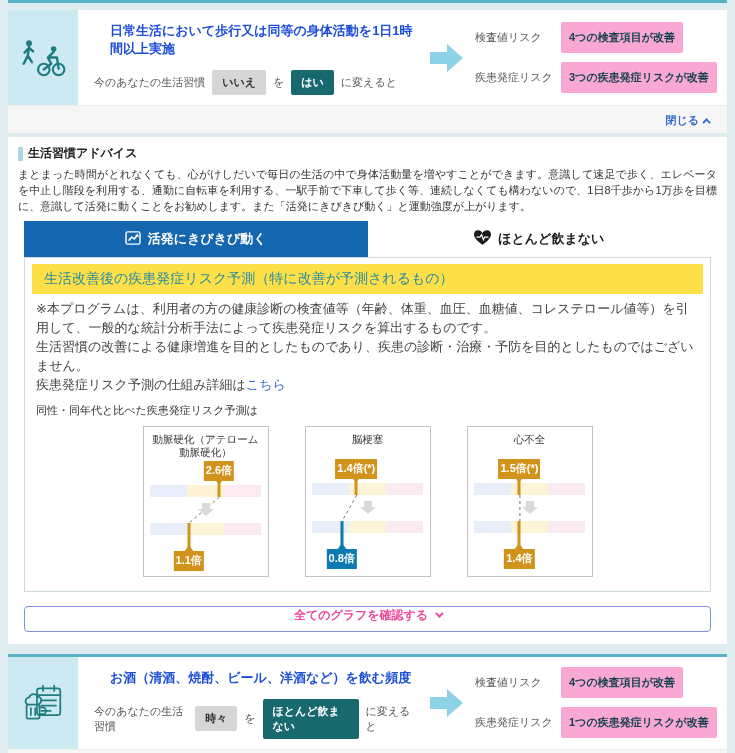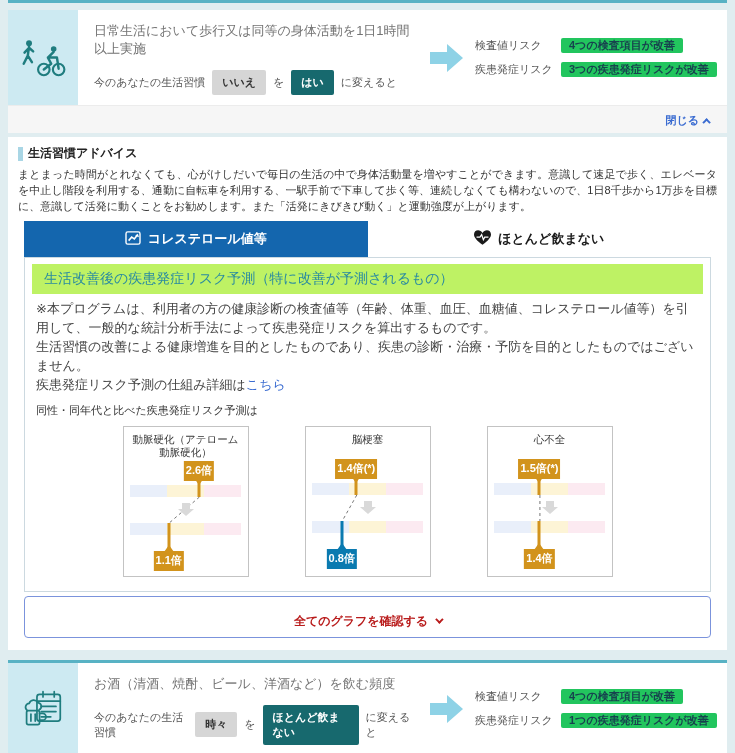--- a/index.html
+++ b/index.html
@@ -13,55 +13,55 @@
   }
   .hline { height: 3px; background: #58b2c4; margin: 0 8px; }
   .hline.top { margin-top: 0; }
 
   
   .card { margin: 7px 8px 0; }
   .card .card-top-border { height: 3px; background: #58b2c4; }
   .card-main { background: #fff; display: flex; align-items: stretch; min-height: 78px; }
   .icon-zone { width: 70px; flex: 0 0 70px; background: #cdeaf2; display: flex; align-items: center; justify-content: center; }
   .card-body { flex: 1 1 auto; padding: 12px 6px 10px 16px; }
-  .card-title { font-size: 13px; font-weight: normal; color: #737373; margin-bottom: 12px; }
+  .card-title { font-size: 13px; font-weight: bold; color: #1d4ed8; margin-bottom: 12px; margin-left: 16px; }
   .habit-row { display: flex; align-items: center; gap: 7px; font-size: 11px; color: #555; }
   .chip { display: inline-block; font-size: 11px; font-weight: bold; padding: 5px 10px; border-radius: 2px; }
   .chip-gray { background: #d6d6d6; color: #333; }
   .chip-teal { background: #17696e; color: #fff; }
   .arrow-zone { flex: 0 0 56px; display: flex; align-items: center; justify-content: center; }
   .risk-col { flex: 0 0 252px; display: flex; flex-direction: column; justify-content: center; gap: 9px; padding-right: 10px; }
   .risk-row { display: flex; align-items: center; gap: 8px; }
   .risk-label { font-size: 11px; color: #555; width: 78px; flex: 0 0 78px; }
-  .badge { background: #22c55e; color: #17424e; font-size: 11px; font-weight: bold; padding: 0 8px; border-radius: 2px; white-space: nowrap; }
+  .badge { background: #f9a8d4; color: #17424e; font-size: 11px; font-weight: bold; padding: 8px 8px; border-radius: 2px; white-space: nowrap; }
   .card-footer { background: #f6f6f6; text-align: right; padding: 4px 16px 5px; border-top: 1px solid #ececec; }
   .footer-link { color: #3b6cd1; font-size: 11px; font-weight: bold; display: inline-flex; align-items: center; gap: 6px; cursor: pointer; text-decoration: none; }
   .chev { display: inline-block; width: 6px; height: 6px; border-left: 2px solid currentColor; border-top: 2px solid currentColor; }
   .chev-up { transform: rotate(45deg) translateY(2px); }
   .chev-down { transform: rotate(225deg) translateY(2px); }
 
   
   .expanded { background: #fff; margin: 4px 8px 0; padding: 8px 0 12px; }
   .advice-head { display: flex; align-items: center; gap: 5px; margin: 0 10px 3px; }
   .advice-bar { width: 5px; height: 14px; background: #a9d6e5; }
   .advice-title { font-size: 12px; font-weight: bold; color: #222; }
   .advice-text { font-size: 11px; line-height: 1.47; color: #333; margin: 4px 10px 7px; text-align: justify; }
 
   .tabs { display: flex; margin: 0 16px; height: 36px; }
   .tab { flex: 1 1 50%; display: flex; align-items: center; justify-content: center; gap: 7px; font-size: 13px; font-weight: bold; cursor: pointer; }
   .tab.active { background: #1466ae; color: #fff; }
   .tab.inactive { background: #fff; color: #1a1a1a; }
 
   .panel { margin: 0 16px; border: 1px solid #ccd9e0; background: #fff; padding: 6px 7px 8px; }
-  .panel-heading { background: #bef264; color: #2a8ba0; font-size: 14px; padding: 6px 12px; }
+  .panel-heading { background: #fde047; color: #2a8ba0; font-size: 14px; padding: 6px 12px; }
   .disclaimer { font-size: 13px; color: #444; line-height: 1.45; margin: 6px 4px 4px; }
   .text-link { color: #3b6cd1; text-decoration: none; cursor: pointer; }
   .compare-line { font-size: 11px; color: #333; margin: 8px 4px 6px; }
 
-  .charts-row { display: flex; justify-content: center; gap: 56px; padding: 2px 0 6px; }
+  .charts-row { display: flex; justify-content: center; gap: 36px; padding: 2px 0 6px; }
   .chart-card { width: 126px; border: 1px solid #c3c3c3; background: #fff; }
   .chart-title { font-size: 10.5px; color: #333; text-align: center; line-height: 1.25; padding: 6px 5px 2px; min-height: 32px; }
   .chart-plot { position: relative; height: 110px; margin: 0 6px 5px; }
   .val-label { position: absolute; transform: translateX(-50%); color: #fff; font-weight: bold; font-size: 11px; padding: 2px 2px 3px; white-space: nowrap; text-align: center; z-index: 4; }
   .val-before { top: 0; }
   .val-after { top: 90px; }
   .tri { position: absolute; transform: translateX(-50%); width: 0; height: 0; border-left: 5px solid transparent; border-right: 5px solid transparent; z-index: 4; }
   .tri-before { top: 17px; border-top-width: 7px; border-top-style: solid; }
   .tri-after { top: 84px; border-bottom-width: 7px; border-bottom-style: solid; }
   .bar { position: absolute; left: 0; right: 0; height: 12px; display: flex; z-index: 1; }
@@ -69,21 +69,21 @@
   .bar-bottom { top: 62px; }
   .bar .seg { flex: 1 1 33.3%; }
   .marker { position: absolute; width: 3px; transform: translateX(-50%); z-index: 3; }
   .marker-before { top: 15px; height: 21px; }
   .marker-after { top: 62px; height: 26px; }
   .dash-svg { position: absolute; left: 0; top: 0; width: 100%; height: 100%; z-index: 2; overflow: visible; }
   .gray-arrow { position: absolute; left: 50%; top: 42px; transform: translateX(-50%); z-index: 2; }
   .ga-stem { width: 8px; height: 6px; background: #d9d9d9; margin: 0 auto; }
   .ga-head { width: 0; height: 0; border-left: 8px solid transparent; border-right: 8px solid transparent; border-top: 7px solid #d9d9d9; }
 
-  .all-graphs-btn { display: flex; align-items: center; justify-content: center; gap: 7px; margin: 4px 16px 0; width: calc(100% - 32px); background: #fff; border: 1px solid #7b93dc; border-radius: 4px; color: #b91c1c; font-weight: bold; font-size: 12px; padding: 16px 0 7px; cursor: pointer; font-family: inherit; }
+  .all-graphs-btn { display: flex; align-items: center; justify-content: center; gap: 7px; margin: 14px 16px 0; width: calc(100% - 32px); background: #fff; border: 1px solid #7b93dc; border-radius: 4px; color: #ec4899; font-weight: bold; font-size: 12px; padding: 0 0 7px; cursor: pointer; font-family: inherit; }
 
   .gap10 { height: 10px; }
   .gap6 { height: 6px; }
 </style>
 </head>
 <body>
 
 <div class="hline top"></div>
 
 <section class="card" style="margin-top:7px;">
@@ -143,21 +143,21 @@
 
   <div class="tabs">
     <div class="tab active">
       <span>
         <svg viewBox="0 0 18 16" width="16" height="14">
             <rect x="1" y="1" width="16" height="14" rx="2" fill="none" stroke="#fff" stroke-width="1.6"></rect>
             <polyline points="4,11 7.5,7 10.5,9 14,4.5" fill="none" stroke="#fff" stroke-width="1.8"></polyline>
             <polygon points="14.6,3.2 15.8,7 11.6,5.4" fill="#fff"></polygon>
           </svg>
       </span>
-      <span>コレステロール値等</span>
+      <span>活発にきびきび動く</span>
     </div>
     <div class="tab inactive">
       <span>
         <svg viewBox="0 0 20 18" width="17" height="16">
             <path d="M10 17 C3 12 0 8 0 4.8 C0 1.9 2.2 0 4.8 0 C6.8 0 8.9 1.2 10 3.2 C11.1 1.2 13.2 0 15.2 0 C17.8 0 20 1.9 20 4.8 C20 8 17 12 10 17 Z" fill="#1a1a1a"></path>
             <polyline points="3,8 7,8 9,5 11,11 12.6,8 17,8" fill="none" stroke="#fff" stroke-width="1.4"></polyline>
           </svg>
       </span>
       <span>ほとんど飲まない</span>
     </div>

